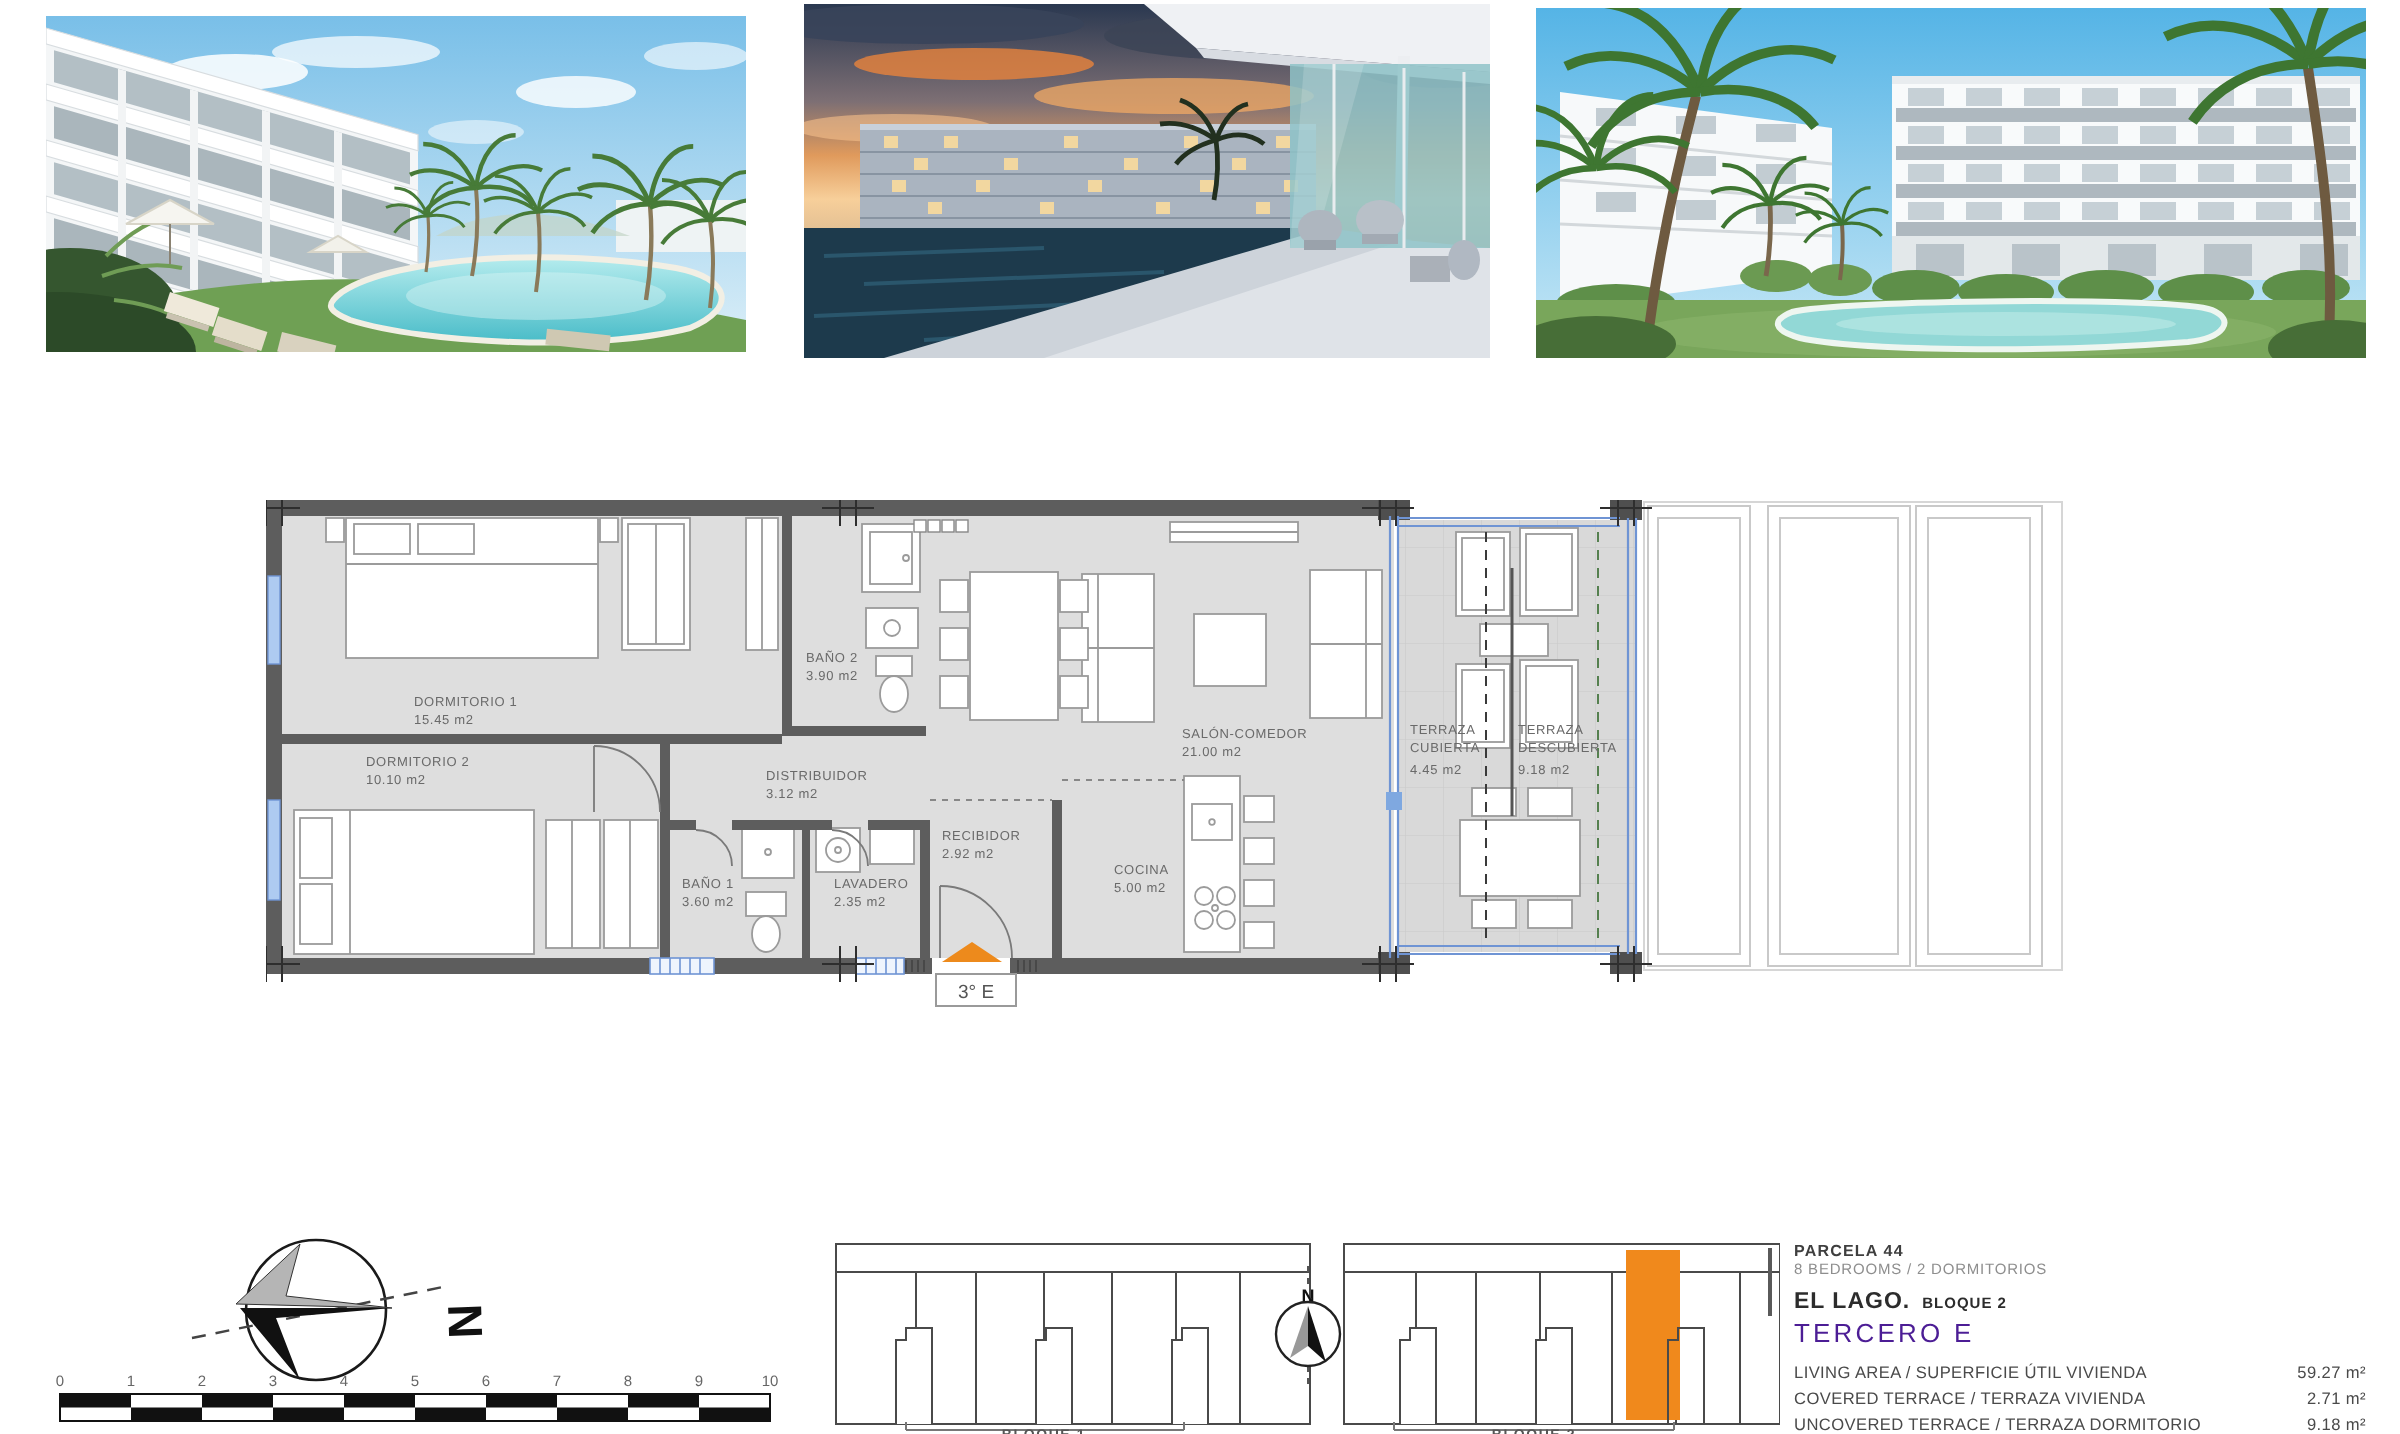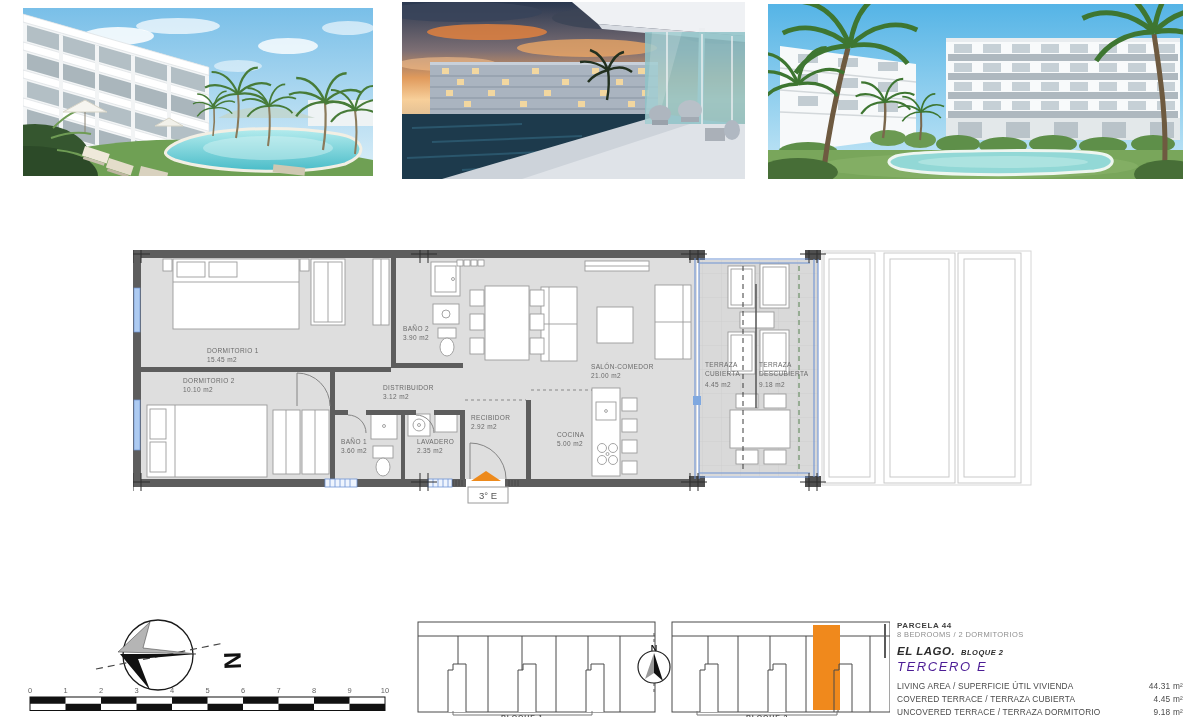--- a/index.html
+++ b/index.html
@@ -11,21 +11,21 @@
   .tick{font-size:7.5px;fill:#666;}
   .blklbl{font-size:7px;font-weight:bold;fill:#555;letter-spacing:.8px;}
   .nbig{font-size:24px;font-weight:bold;fill:#111;}
   .nsmall{font-size:9px;font-weight:bold;fill:#111;}
   .unitlbl{font-size:9.5px;fill:#555;}
   .details{position:absolute;left:897px;top:621px;width:286px;}
   .detail-rule{position:absolute;left:884px;top:624px;width:2px;height:34px;background:#5a5a5a;}
   .drow{display:flex;justify-content:space-between;align-items:baseline;flex-direction:column;}
   .parcela{font-weight:bold;font-size:8px;letter-spacing:.6px;color:#3f3f3f;}
   .beds{font-size:7.5px;color:#8e8e8e;letter-spacing:.4px;}
-  .head2{margin-top:2px;font-style:italic;}
+  .head2{margin-top:2px;}
   .projname b{font-size:11.5px;letter-spacing:.5px;color:#2c2c2c;}
   .blk{font-size:7.5px;font-weight:bold;margin-left:6px;color:#2c2c2c;letter-spacing:.5px;}
   .floor{font-size:13px;color:#4c1d95;letter-spacing:1.6px;}
   .dtable{margin-top:6px;}
   .trow{display:flex;justify-content:space-between;font-size:8.3px;color:#4a4a4a;
         line-height:13.2px;letter-spacing:.2px;}
 </style>
 </head>
 <body>
 
@@ -626,25 +626,25 @@
       <span class="parcela">PARCELA 44</span>
       <span class="beds">8 BEDROOMS / 2 DORMITORIOS</span>
     </div>
     <div class="drow head2">
       <span class="projname"><b>EL LAGO.</b><span class="blk">BLOQUE 2</span></span>
       <span class="floor">TERCERO E</span>
     </div>
     <div class="dtable">
       <div class="trow">
         <span>LIVING AREA / SUPERFICIE ÚTIL VIVIENDA</span>
-        <span class="val">44.31 m²</span>
+        <span class="val">59.27 m²</span>
       </div>
       <div class="trow">
-        <span>COVERED TERRACE / TERRAZA CUBIERTA</span>
-        <span class="val">4.45 m²</span>
+        <span>COVERED TERRACE / TERRAZA VIVIENDA</span>
+        <span class="val">2.71 m²</span>
       </div>
       <div class="trow">
         <span>UNCOVERED TERRACE / TERRAZA DORMITORIO</span>
         <span class="val">9.18 m²</span>
       </div>
     </div>
   </div>
 
 </div>
 

